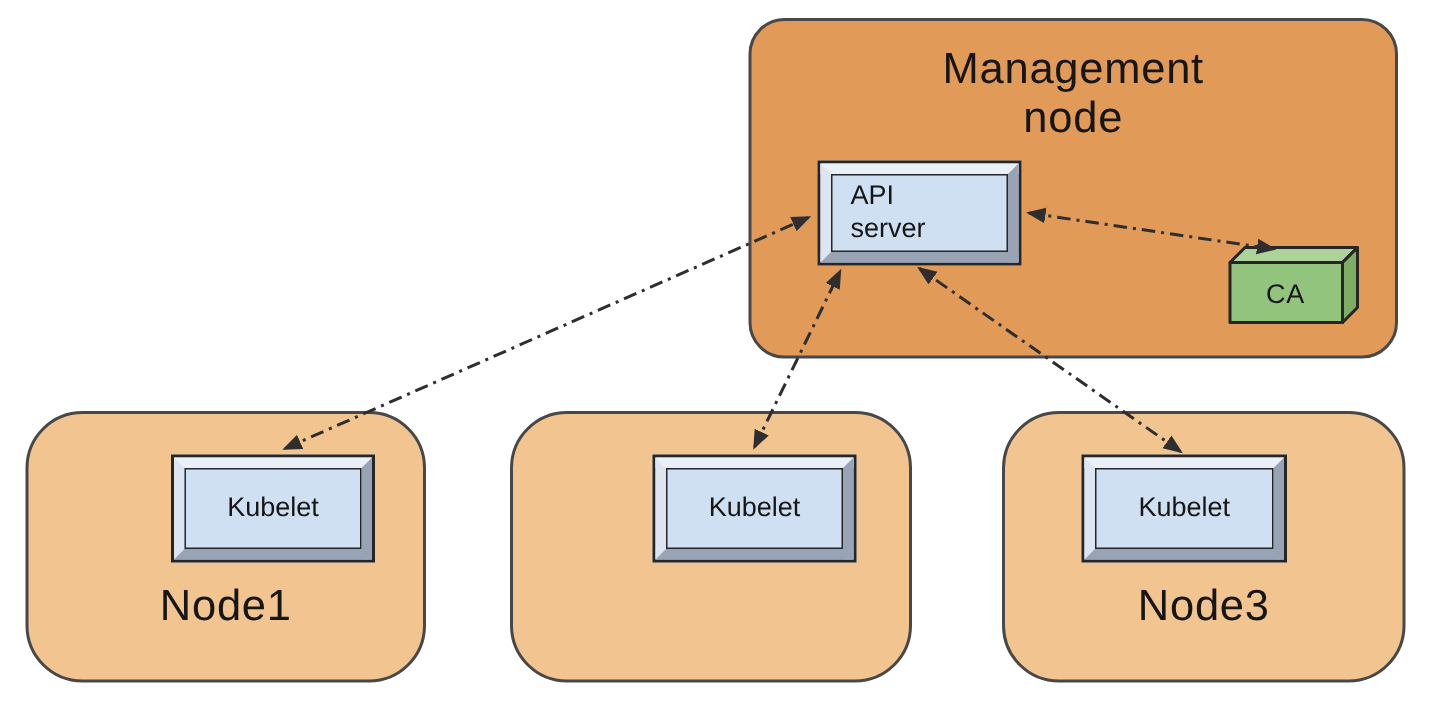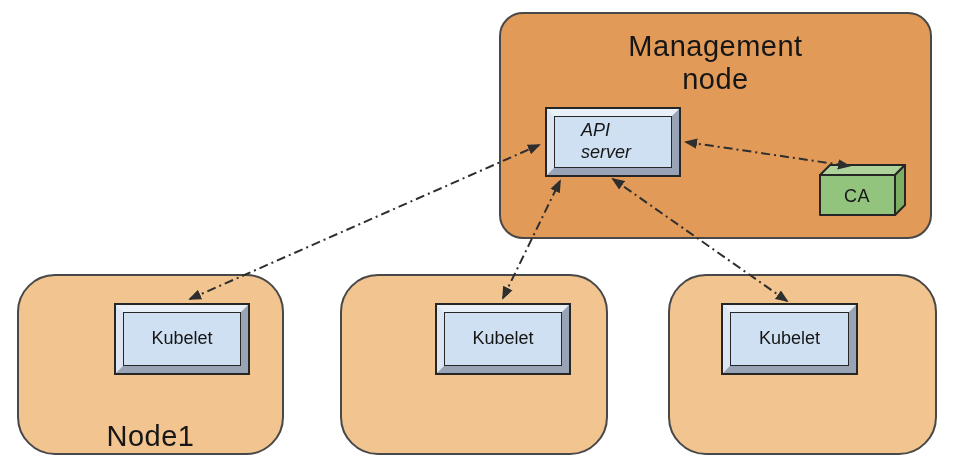--- a/index.html
+++ b/index.html
@@ -26,33 +26,33 @@
   .mgmt{left:499px;top:12px;width:433px;height:227px;border-radius:24px;background:var(--management-fill);}
   .worker{top:274px;height:181px;border-radius:38px;background:var(--node-fill);}
   .node1{left:17px;width:267px;}
   .node2{left:340px;width:268px;}
   .node3{left:668px;width:269px;}
 
   .mgmt-title{position:absolute;left:0;right:0;top:16px;text-align:center;
     font-size:29px;line-height:1.14;letter-spacing:.5px;}
   .mgmt-title span{display:inline-block;width:190px;}
   .node-label{position:absolute;left:0;right:0;top:112px;text-align:center;
-    font-size:29px;letter-spacing:.5px;margin-top:32px;}
+    font-size:29px;letter-spacing:.5px;}
 
   
   .bevel{position:absolute;box-sizing:border-box;border:2px solid var(--box-outline);background:var(--box-face);}
   .bevel .frame{position:absolute;inset:0;box-sizing:border-box;
     border-top:7px solid var(--bevel-light);
     border-left:7px solid var(--bevel-light2);
     border-right:7px solid var(--bevel-dark);
     border-bottom:7px solid var(--bevel-dark);}
   .bevel .face{position:absolute;inset:7px;box-sizing:border-box;border:1.5px solid var(--box-outline);
     background:var(--box-face);display:flex;align-items:center;font-size:18px;line-height:1.2;}
   .face.center{justify-content:center;text-align:right;}
-  .face.left{justify-content:center;font-style:italic;}
+  .face.left{justify-content:flex-start;padding-left:12px;}
   .face.left .wrap{display:inline-block;width:64px;}
 
   .api-box{left:44px;top:93px;width:136px;height:70px;}
   .kbx{width:136px;height:72px;top:27px;}
   .kb1{left:95px;}
   .kb2{left:93px;}
   .kb3{left:51px;width:137px;}
 
   
   .ca{position:absolute;left:317px;top:149px;width:92px;height:54px;}
@@ -106,20 +106,21 @@
     </div>
   </div>
 
   <div class="round-box worker node3">
     <div class="bevel kbx kb3">
       <div class="frame"></div>
       <div class="face center">
         <span>Kubelet</span>
       </div>
     </div>
+    <div class="node-label">Node3</div>
   </div>
 
   <svg class="arrows" width="958" height="468" viewBox="0 0 958 468">
     <defs>
       <marker id="ah" viewBox="0 0 10 10" refX="8.5" refY="5" markerWidth="6.5" markerHeight="6.5" orient="auto-start-reverse">
         <path d="M0,1 L10,5 L0,9 z" fill="var(--arrow)"></path>
       </marker>
     </defs>
     <line x1="190" y1="299" x2="539" y2="145" marker-start="url(#ah)" marker-end="url(#ah)"></line>
     <line x1="503" y1="298" x2="560" y2="181" marker-start="url(#ah)" marker-end="url(#ah)"></line>

